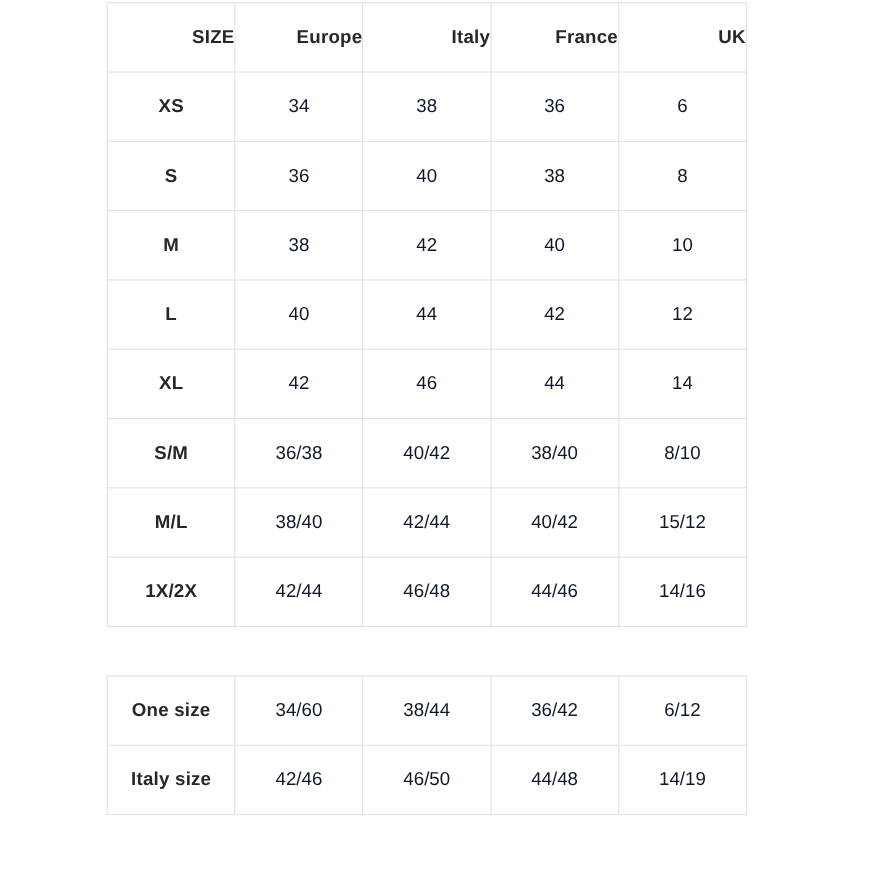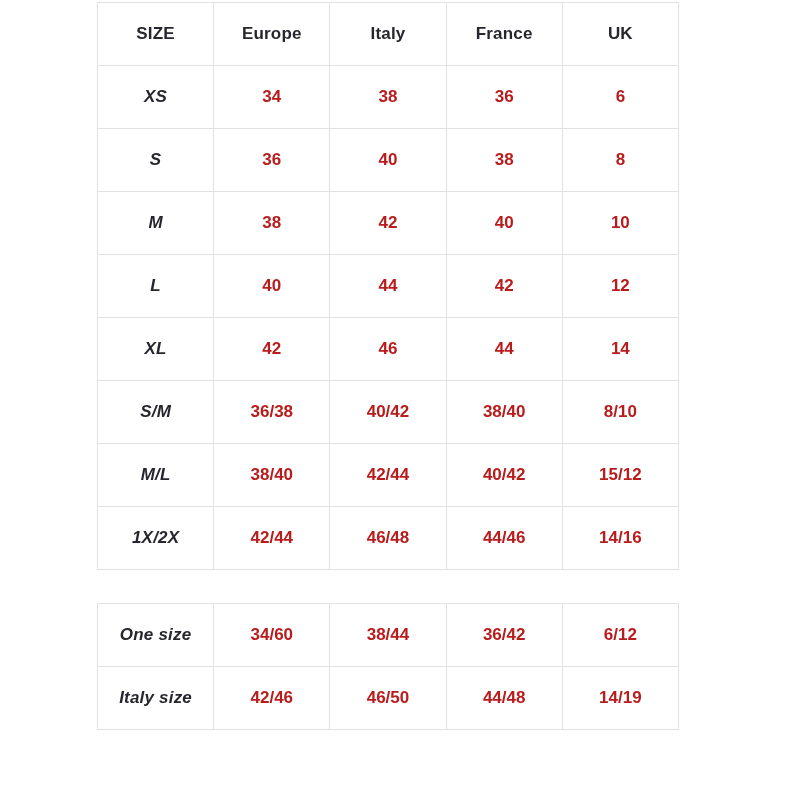--- a/index.html
+++ b/index.html
@@ -34,33 +34,33 @@
     height: 62px;
     text-align: center;
     vertical-align: middle;
     font-size: 17px;
     padding: 0;
   }
   table.size-table th {
     font-weight: 700;
     color: #26262e;
     letter-spacing: 0.2px;
+    text-align: right;
   }
   table.size-table td {
-    font-weight: 700;
-    color: #b91c1c;
+    font-weight: 400;
+    color: #0f172a;
   }
   table.size-table td.row-label {
     font-weight: 700;
     color: #26262e;
     letter-spacing: 0.2px;
-    font-style: italic;
   }
   table.size-table.second {
-    margin-top: 33px;
+    margin-top: 44px;
   }
 </style>
 </head>
 <body>
 
 <div class="page">
   <div class="tables-wrap">
 
     <table class="size-table first">
       <thead>

